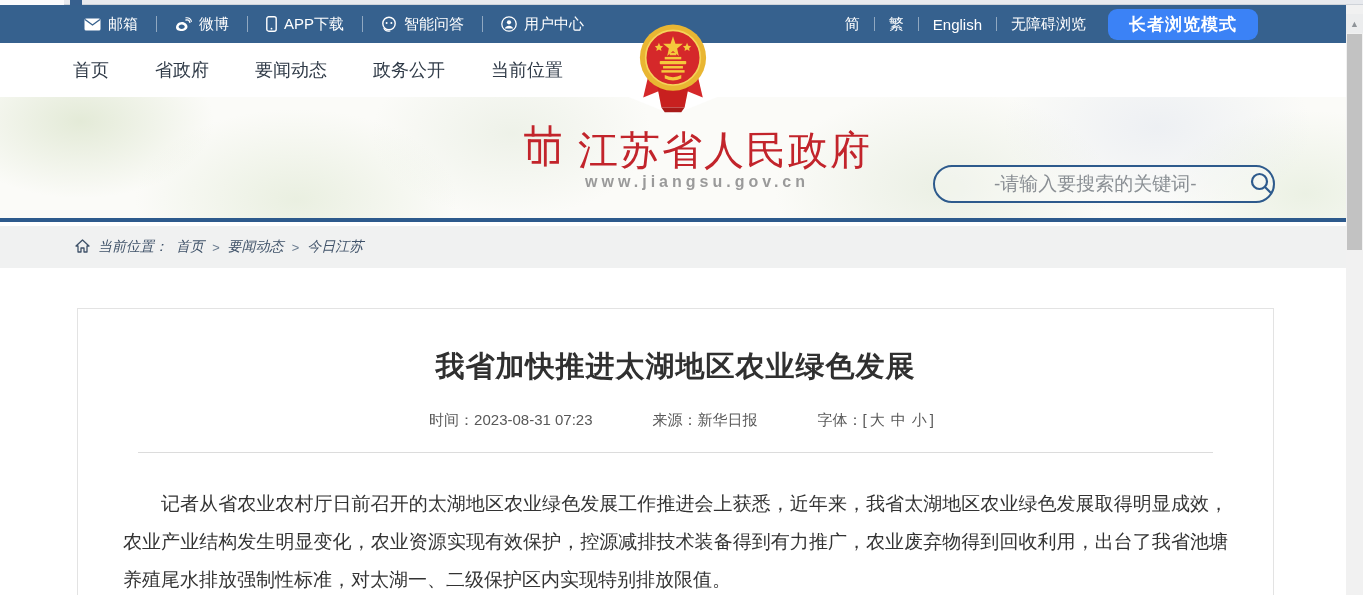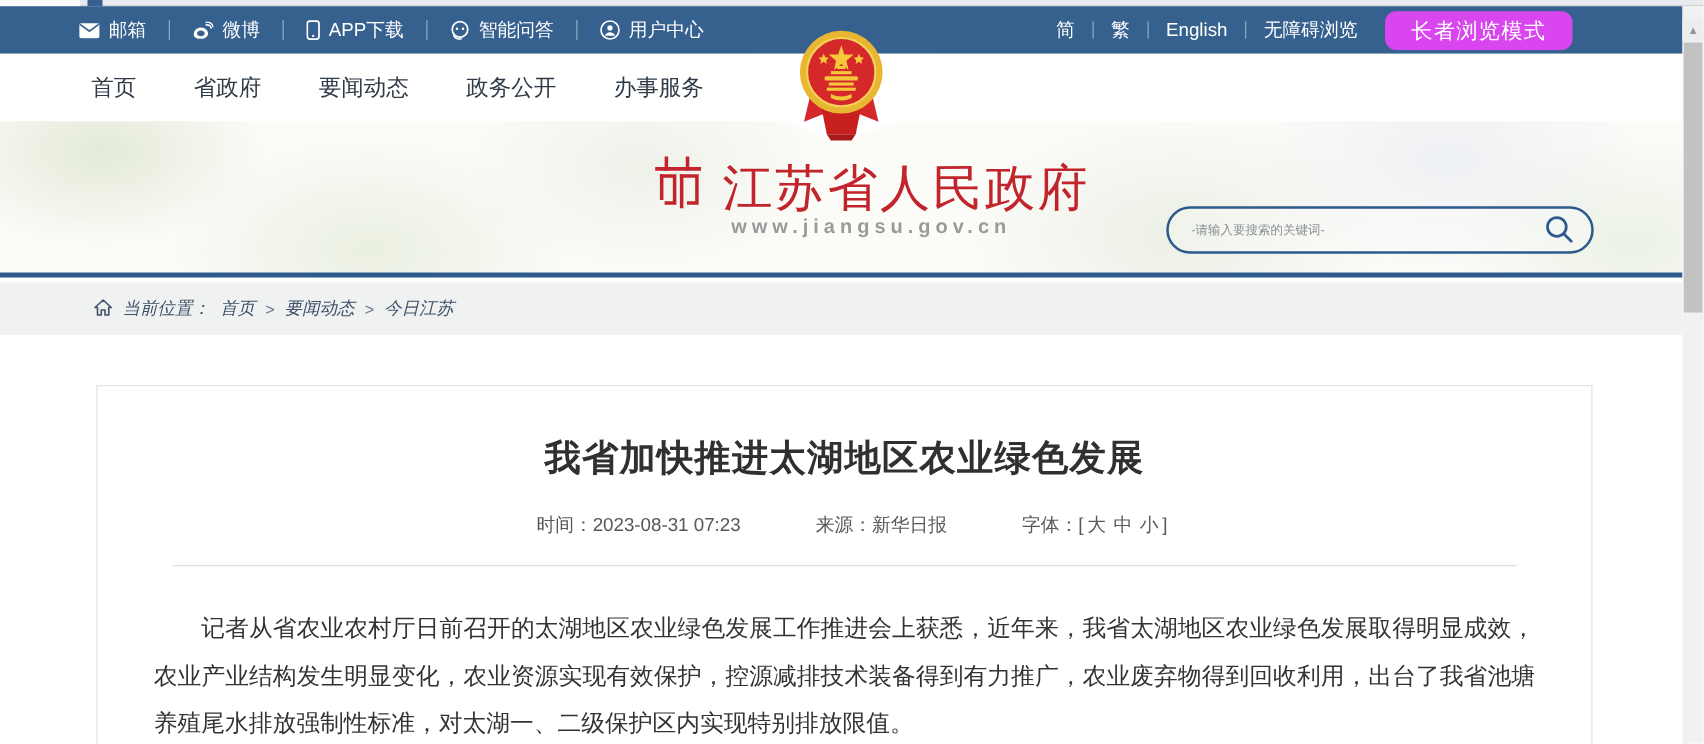--- a/index.html
+++ b/index.html
@@ -8,28 +8,28 @@
     font-family:"Liberation Sans","DejaVu Sans",sans-serif;
     position:relative; background:#fff; color:#333;
   }
   
   .chrome-strip { position:absolute; left:0; top:0; width:1363px; height:5px; background:#e8eaee; border-bottom:1px solid #cfd3d9; }
   .chrome-strip .seg-blue { position:absolute; left:70px; top:0; width:12px; height:5px; background:#37608e; }
   .chrome-strip .seg-white { position:absolute; left:0; top:0; width:64px; height:5px; background:#fbfbfc; }
 
   
   .topbar { position:absolute; left:0; top:5px; width:1346px; height:38px; background:#36618e; display:flex; align-items:center; }
-  .tb-left { display:flex; align-items:center; margin-left:63px; }
+  .tb-left { display:flex; align-items:center; margin-left:84px; }
   .tb-item { display:flex; align-items:center; gap:7px; color:#fff; font-size:15px; cursor:pointer; text-decoration:none; }
   .tb-item svg { display:block; }
   .tb-sep { width:1px; height:16px; background:rgba(255,255,255,.45); margin:0 18px; }
   .tb-right { position:absolute; right:88px; top:0; height:38px; display:flex; align-items:center; }
   .tb-lang { color:#fff; font-size:15px; cursor:pointer; text-decoration:none; }
   .tb-sep2 { width:1px; height:14px; background:rgba(255,255,255,.45); margin:0 14px; }
-  .elder-btn { margin-left:22px; background:#d946ef; color:#fff; font-size:17px; font-weight:normal;
+  .elder-btn { margin-left:22px; background:#3b82f6; color:#fff; font-size:17px; font-weight:bold;
                border:none; border-radius:9px; height:31px; padding:0 21px; cursor:pointer; letter-spacing:1px; }
 
   
   .navbar { position:absolute; left:0; top:43px; width:1346px; height:54px; background:#fff; }
   .nav-left { position:absolute; left:73px; top:0; height:54px; display:flex; align-items:center; gap:46px; }
   .nav-right { position:absolute; left:798px; top:0; height:54px; display:flex; align-items:center; gap:42px; }
   .nav-item { font-size:18px; color:#2f3a47; text-decoration:none; cursor:pointer; white-space:nowrap; }
 
   
   .emblem-badge { position:absolute; left:598px; top:43px; width:150px; height:72px; background:#fff;
@@ -45,22 +45,22 @@
       radial-gradient(ellipse 240px 140px at 70% 75%, rgba(205,218,192,.35), transparent 70%),
       radial-gradient(ellipse 220px 130px at 86% 25%, rgba(206,214,232,.30), transparent 70%),
       radial-gradient(ellipse 200px 120px at 97% 80%, rgba(212,226,198,.40), transparent 70%),
       #fbfbf8;
     border-bottom:4px solid #2d5a8c; }
   .site-logo { position:absolute; left:519px; top:24px; width:47px; height:47px; }
   .site-name { position:absolute; left:578px; top:26px; font-size:40px; font-weight:normal; color:#c2242b; letter-spacing:2px; white-space:nowrap; }
   .site-url { position:absolute; left:585px; top:76px; font-size:16px; font-weight:bold; color:#9a9a9a; letter-spacing:4px; }
   .search-box { position:absolute; left:933px; top:68px; width:342px; height:38px; border:2px solid #2d5a8c; border-radius:19px;
                 background:rgba(255,255,255,.25); display:flex; align-items:center; }
-  .search-input { flex:1; border:none; outline:none; background:transparent; font-size:10px; color:#333; padding:0 10px 0 18px;
-                  font-family:"Liberation Sans","DejaVu Sans",sans-serif; }
+  .search-input { flex:1; border:none; outline:none; background:transparent; font-size:19px; color:#333; padding:0 10px 0 18px;
+                  font-family:"Liberation Sans","DejaVu Sans",sans-serif;margin-left:41px; }
   .search-input::placeholder { color:#8a8f94; }
   .search-btn { border:none; background:transparent; cursor:pointer; padding:0 14px 0 0; display:flex; align-items:center; }
 
   
   .breadcrumb { position:absolute; left:0; top:226px; width:1346px; height:42px; background:#f0f1f1; display:flex; align-items:center;font-style:italic; }
   .bc-inner { margin-left:75px; display:flex; align-items:center; gap:8px; font-size:14px; color:#3f5269; }
   .bc-link { color:#3f5269; text-decoration:none; cursor:pointer; }
   .bc-sep { color:#6b7c90; font-size:13px; }
 
   
@@ -154,21 +154,21 @@
     <button class="elder-btn">长者浏览模式</button>
   </div>
 </div>
 
 <div class="navbar">
   <div class="nav-left">
     <a class="nav-item">首页</a>
     <a class="nav-item">省政府</a>
     <a class="nav-item">要闻动态</a>
     <a class="nav-item">政务公开</a>
-    <a class="nav-item">办事服务</a>
+    <a class="nav-item">当前位置</a>
   </div>
 </div>
 
 <div class="emblem-badge"></div>
 <svg class="emblem" viewBox="0 0 100 116">
   <path d="M22 62 L14 96 L34 88 Z" fill="#d5282a"></path>
   <path d="M78 62 L86 96 L66 88 Z" fill="#d5282a"></path>
   <path d="M30 78 L70 78 L64 108 L36 108 Z" fill="#c8201f"></path>
   <path d="M36 108 L64 108 L60 114 L40 114 Z" fill="#a81a19"></path>
   <circle cx="50" cy="48" r="40" fill="#e9b632"></circle>

